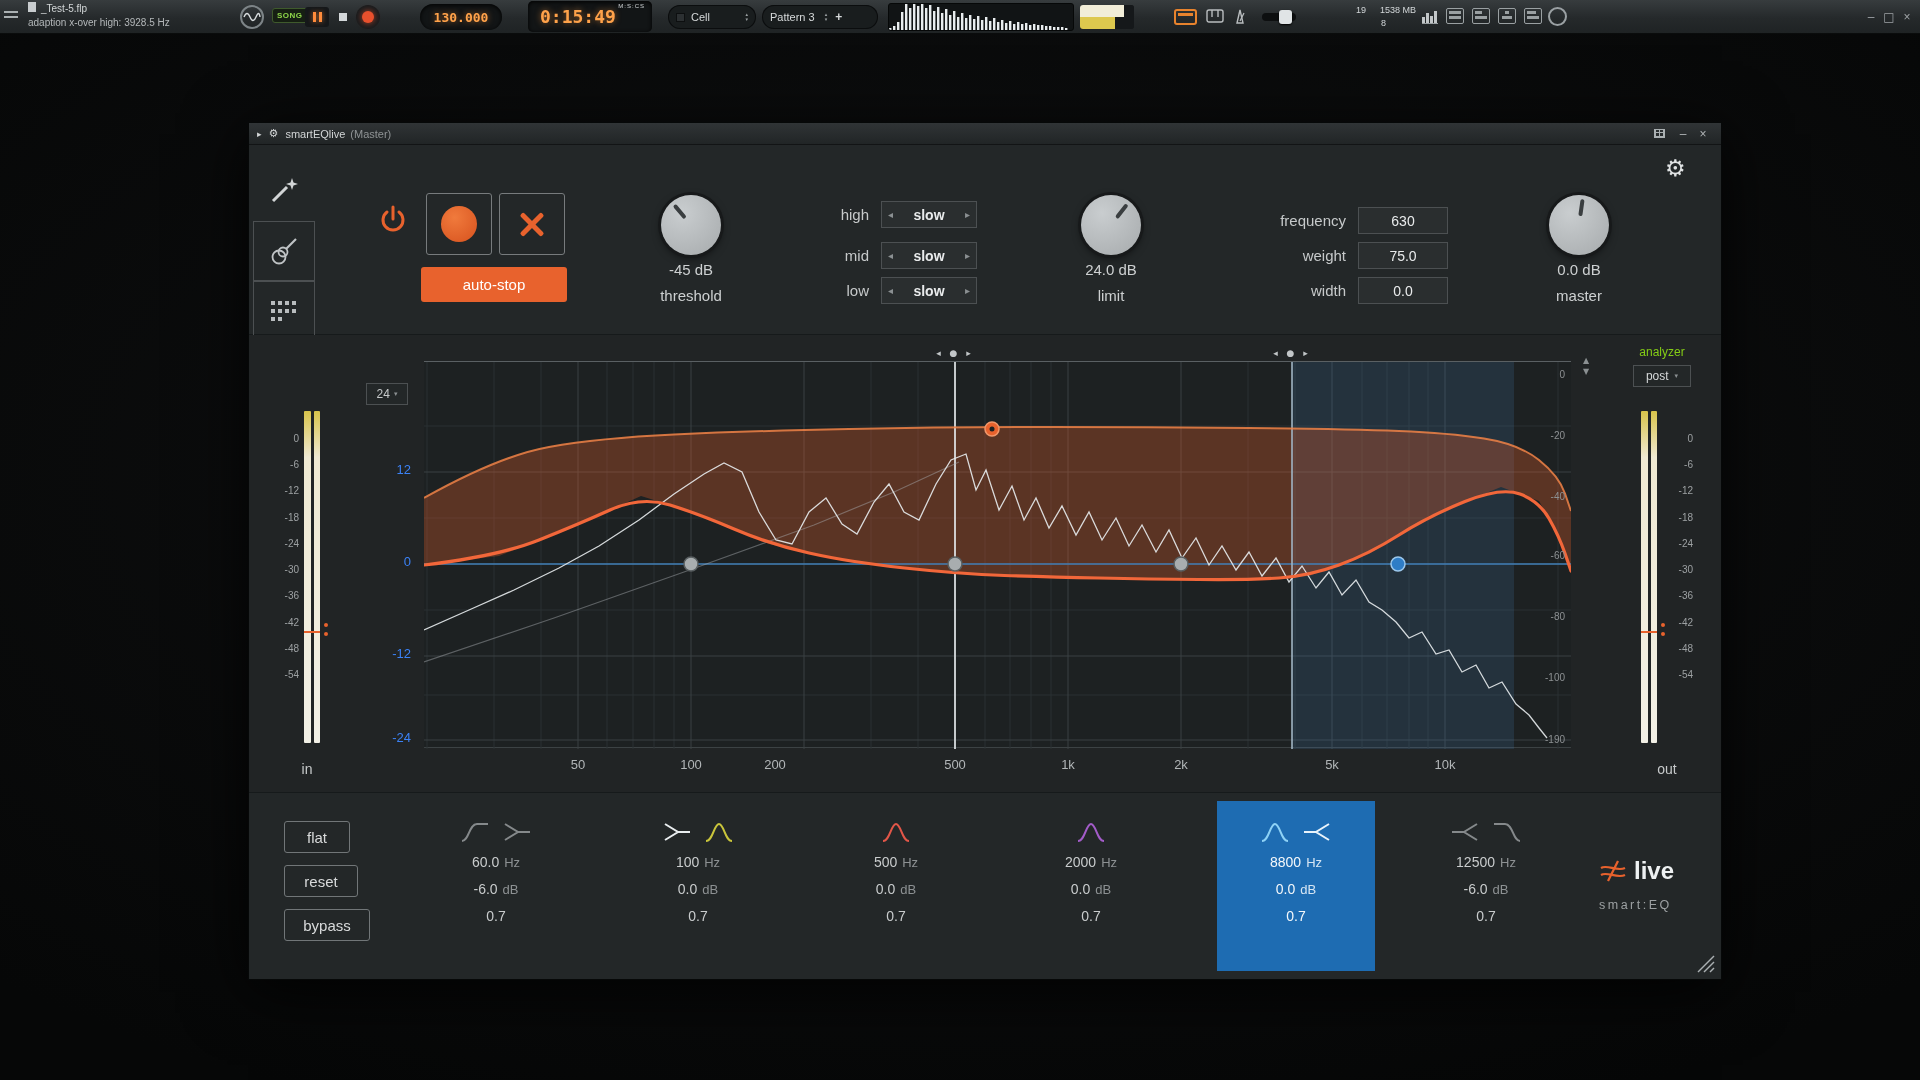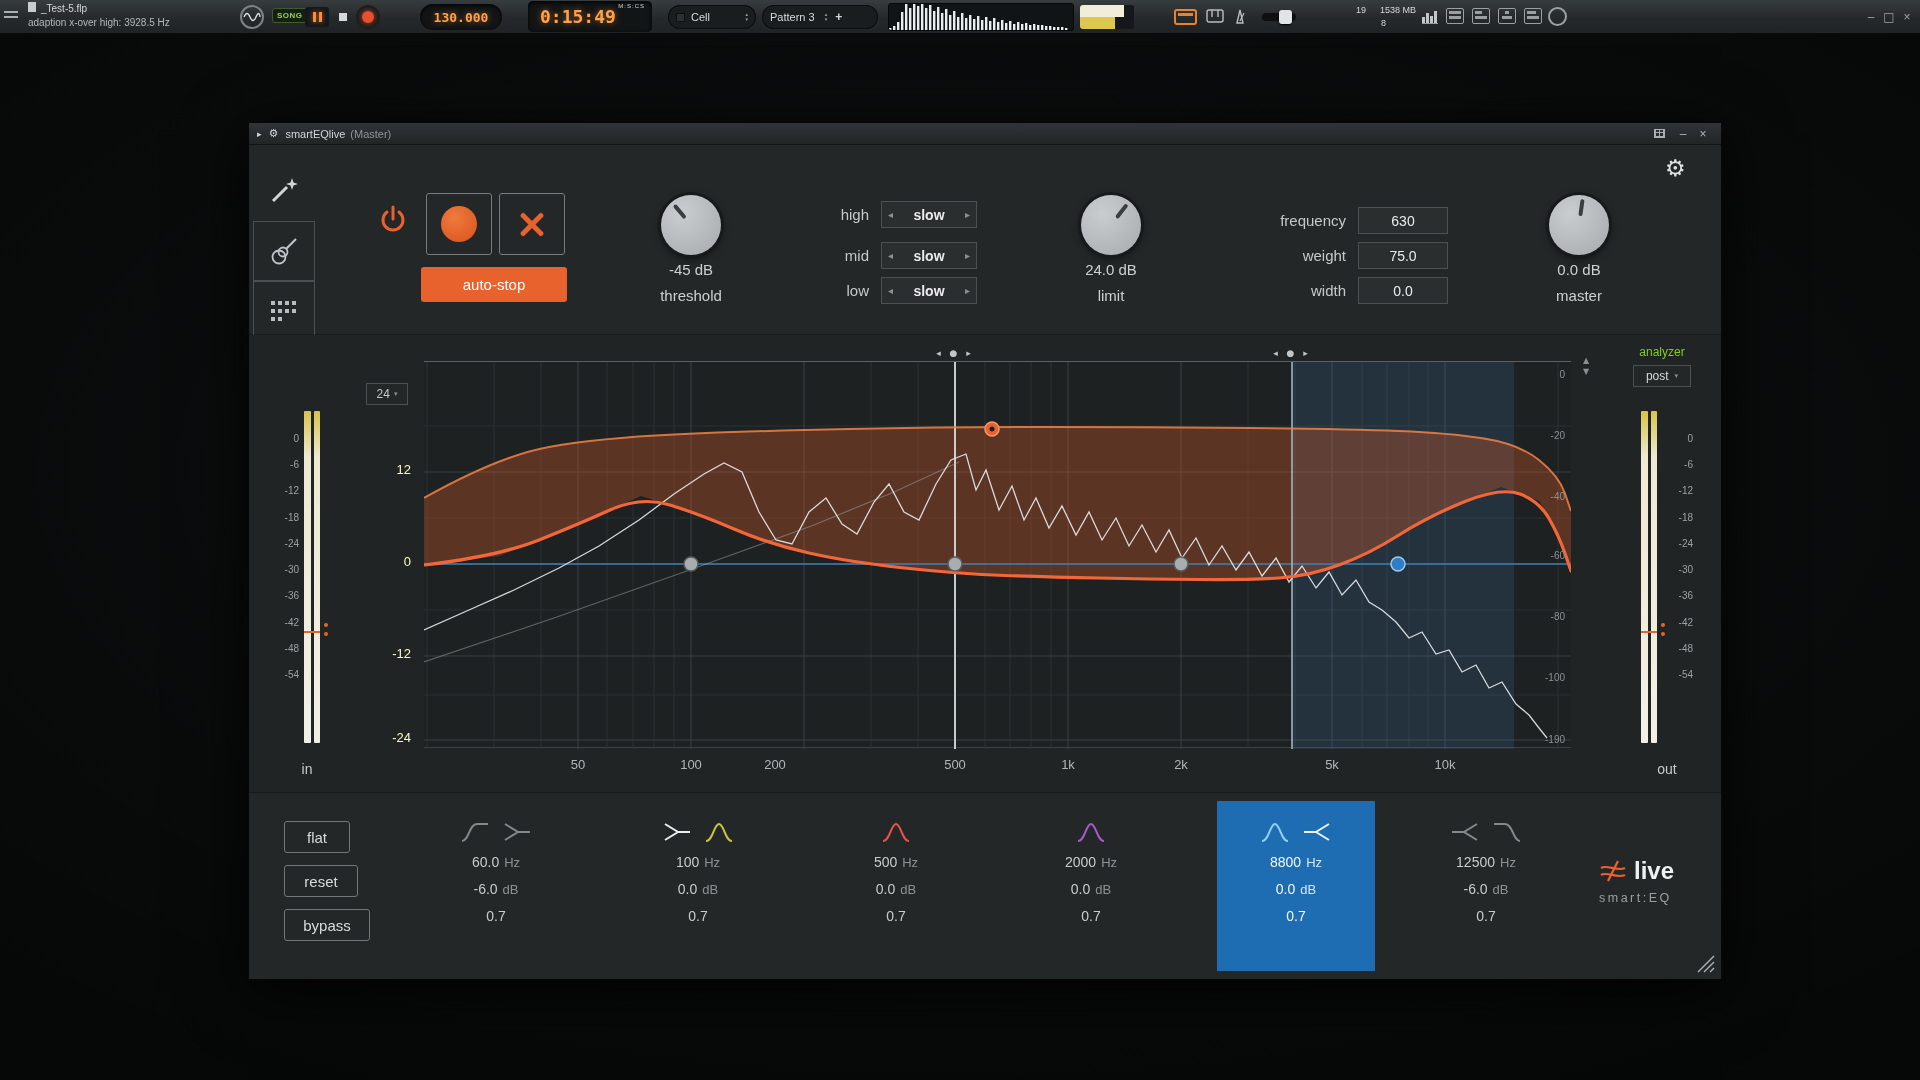--- a/index.html
+++ b/index.html
@@ -115,21 +115,21 @@
 
   
   .pg-graph { position:absolute; left:0; top:190px; width:100%; height:458px; background:#212425; border-bottom:1px solid #161a1b; }
   .plot { position:absolute; left:175px; top:26px; width:1147px; height:387px; background:#1d2122;
     border-top:1px solid #5a6063; border-bottom:1px solid #3c4244; }
   .plot svg { position:absolute; inset:0; }
   .rail-h { position:absolute; top:-14px; transform:translateX(-50%); color:#c2c6c8; font-size:9px; letter-spacing:3px; white-space:nowrap; }
   .slope-box { position:absolute; left:117px; top:48px; width:42px; height:22px; border:1px solid #4c5052; background:#232728;
     color:#c6c9ca; font-size:12px; display:flex; align-items:center; justify-content:center; gap:4px; }
   .slope-box .dn { font-size:7px; color:#8b9092; }
-  .db-lab { position:absolute; left:118px; width:44px; text-align:right; font-size:13px; color:#fef9c3; }
+  .db-lab { position:absolute; left:118px; width:44px; text-align:right; font-size:13px; color:#3b82f6; }
   .freq-lab { position:absolute; top:422px; transform:translateX(-50%); font-size:13px; color:#b2b6b8; }
   .an-lab { position:absolute; left:1238px; width:78px; text-align:right; font-size:10px; color:#8d9193; }
   .scale-btns { position:absolute; left:1330px; top:20px; width:14px; text-align:center; color:#8b9092; font-size:8px; line-height:11px; }
   .meter { position:absolute; top:0; height:458px; }
   .meter-in { left:28px; width:60px; }
   .meter-out { left:1386px; width:64px; }
   .mscale { position:absolute; top:98px; height:247px; display:flex; flex-direction:column; justify-content:space-between;
     font-size:10px; color:#9da1a3; }
   .meter-in .mscale { left:0; width:22px; text-align:right; }
   .meter-out .mscale { left:32px; width:26px; text-align:right; }
@@ -155,21 +155,21 @@
   .band { position:absolute; top:0; width:158px; height:170px; text-align:center; }
   .band.sel { background:#1e6cb2; }
   .band-icons { height:48px; padding-top:14px; display:flex; align-items:center; justify-content:center; gap:12px; }
   .band-row { font-size:14px; color:#c9cccd; line-height:27px; }
   .band-row .u { font-size:13px; color:#8d9193; margin-left:5px; }
   .band.sel .band-row { color:#f4f8fb; }
   .band.sel .band-row .u { color:#d6e6f4; }
   .logo { position:absolute; left:1350px; top:56px; width:130px; }
   .logo-top { display:flex; align-items:center; gap:7px; }
   .logo-live { font-size:24px; font-weight:bold; color:#eef1f2; }
-  .logo-sub { margin-top:6px; font-size:12.5px; letter-spacing:2.5px; color:#9ca0a2; }
+  .logo-sub { margin-top:13px; font-size:12.5px; letter-spacing:2.5px; color:#9ca0a2; }
   .resize-grip { position:absolute; right:5px; bottom:5px; }
 </style>
 </head>
 <body>
 
 <div class="toolbar">
   <div class="tb-corner">
       <i class="bars"></i>
       <i class="bars"></i>
     </div>

